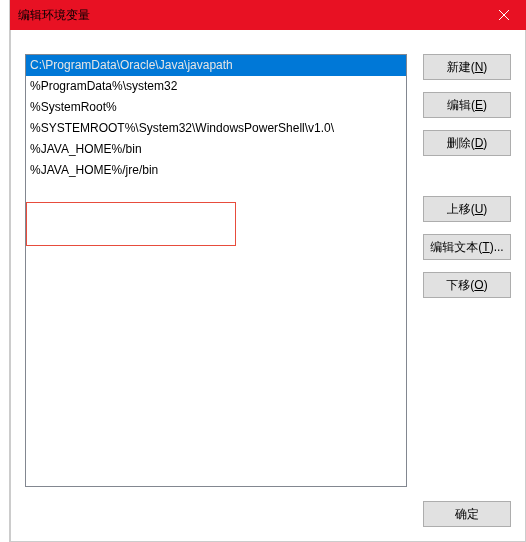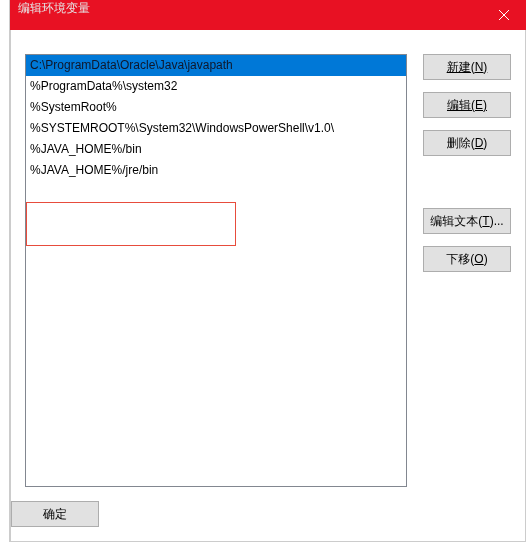--- a/index.html
+++ b/index.html
@@ -1,32 +1,32 @@
 <!DOCTYPE html>
 <html><head>
 <meta charset="utf-8">
 <style>
 * { box-sizing: border-box; margin: 0; padding: 0; }
 body { font-family: "Microsoft YaHei", "Segoe UI", sans-serif; font-size: 12px; background: #fff; width: 526px; height: 542px; overflow: hidden; position: relative; }
 .edge-left { position: absolute; left: 0; top: 0; width: 10px; height: 542px; background: #fff; border-right: 1px solid #ccc; }
-.titlebar { position: absolute; left: 10px; top: 0; right: 0; height: 30px; background: #e81123; color: #e5e5e5; display: flex; align-items: flex-start; padding-left: 8px; font-family: Liberation Mono, monospace; }
+.titlebar { position: absolute; left: 10px; top: 0; right: 0; height: 30px; background: #e81123; color: #000000; display: flex; align-items: center; padding-left: 8px; font-family: Liberation Mono, monospace; }
 .titlebar-title { font-size: 12px; flex: 1; }
 .close-btn { width: 45px; height: 30px; display: flex; align-items: center; justify-content: center; cursor: pointer; }
 .close-btn svg { width: 10px; height: 10px; }
 .dialog-body { position: absolute; left: 10px; top: 30px; right: 0; bottom: 0; background: #fff; border: 1px solid #ccc; border-top: none; }
 .inner { position: absolute; left: 14px; top: 24px; right: 14px; bottom: 54px; }
 .listbox { position: absolute; left: 0; top: 0; width: 382px; bottom: 0; background: #fff; border: 1px solid #828790; overflow: hidden; }
 .list-item { height: 21px; line-height: 21px; padding: 0 4px; white-space: nowrap; overflow: hidden; cursor: default; }
-.list-item.selected { background: #0078d7; color: #0f172a; }
+.list-item.selected { background: #0078d7; color: #e5e5e5; }
 .highlight-box { position: absolute; border: 1px solid #e74c3c; pointer-events: none; }
 .btn-col { position: absolute; right: 0; top: 0; width: 88px; }
 .btn { width: 88px; height: 26px; background: #e1e1e1; border: 1px solid #adadad; font-size: 12px; font-family: inherit; margin-bottom: 12px; cursor: pointer; display: block; }
-.gap-sm { margin-bottom: 12px; text-decoration: underline; }
-.gap-lg { margin-bottom: 52px; }
-.footer { position: absolute; left: 0; right: 0; bottom: 0; height: 54px; display: flex; justify-content: space-between; align-items: center; padding-right: 14px; gap: 10px; }
+.gap-sm { margin-bottom: 12px; }
+.gap-lg { margin-bottom: 40px; }
+.footer { position: absolute; left: 0; right: 0; bottom: 0; height: 54px; display: flex; justify-content: flex-end; align-items: center; padding-right: 14px; gap: 10px; }
 .footer .btn { margin-bottom: 0; }
 u { text-decoration: underline; }
 </style>
 </head>
 <body>
 
 <div class="edge-left"></div>
 
 <div class="titlebar">
   <span class="titlebar-title">编辑环境变量</span>
@@ -47,20 +47,21 @@
         <div class="list-item">%SYSTEMROOT%\System32\WindowsPowerShell\v1.0\</div>
         <div class="list-item">%JAVA_HOME%/bin</div>
         <div class="list-item">%JAVA_HOME%/jre/bin</div>
         <div class="highlight-box" style="left: 0px; top: 147px; width: 210px; height: 44px;"></div>
       </div>
 
     <div class="btn-col">
       <button class="btn gap-sm"><span>新建(</span><u>N</u><span>)</span></button>
       <button class="btn gap-sm"><span>编辑(</span><u>E</u><span>)</span></button>
       <button class="btn gap-lg"><span>删除(</span><u>D</u><span>)</span></button>
+      <button class="btn gap-sm"><span>上移(</span><u>U</u><span>)</span></button>
       <button class="btn"><span>编辑文本(</span><u>T</u><span>)...</span></button>
       <button class="btn gap-lg"><span>下移(</span><u>O</u><span>)</span></button>
     </div>
 
   </div>
 
   <div class="footer">
     <button class="btn">确定</button>
   </div>
 </div>

